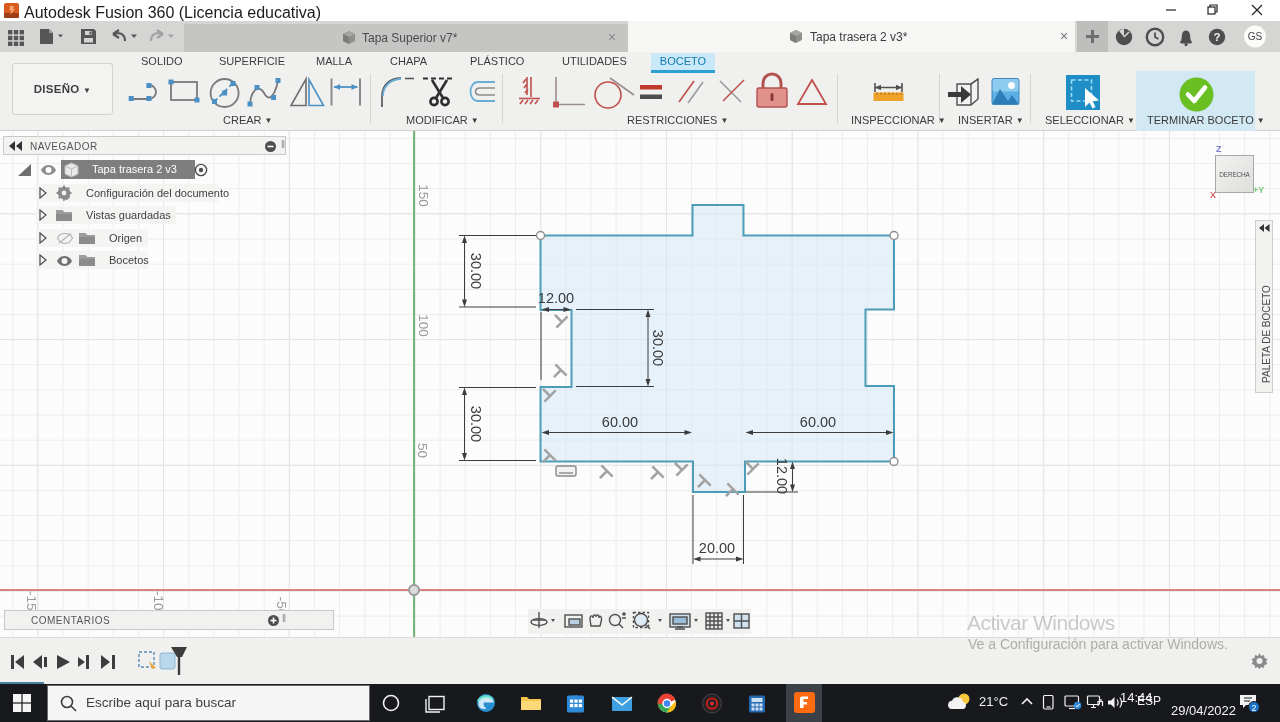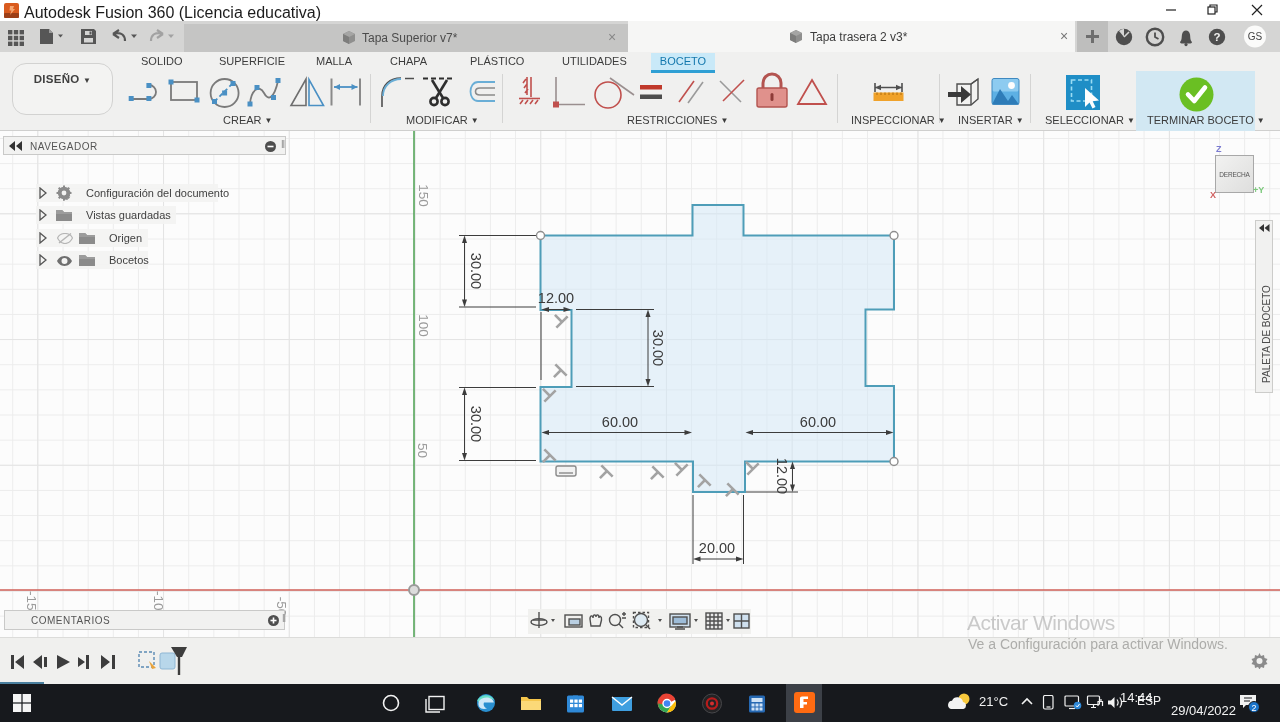--- a/index.html
+++ b/index.html
@@ -13,21 +13,21 @@
 
   
   #appbar { left:0; top:21px; width:1280px; height:31px; background:#d5d5d4; }
   .tab-inactive { left:184px; top:24px; width:536px; height:28px; background:#c5c5c4;padding-left:42px; }
   .tab-active { left:628px; top:21px; width:447px; height:31px; background:#f6f6f5; }
   .plustile { left:1077px; top:21px; width:31px; height:31px; background:#bebebd; }
   .tabtext { font-size:12px; color:#4b4b4b; }
 
   
   #ribbon { left:0; top:52px; width:1280px; height:79px; background:#f0f0ef; border-bottom:1px solid #cfcfce; }
-  #diseno { left:12px; top:63px; width:101px; height:52px; background:#f3f3f2; border:1px solid #d2d2d1; border-radius:14px; text-align:center; line-height:30px; font-size:11.5px; font-weight:bold; color:#3f3f3f; letter-spacing:.3px;}
+  #diseno { left:12px; top:63px; width:101px; height:52px; background:#f3f3f2; border:1px solid #d2d2d1; border-radius:3px; text-align:center; line-height:50px; font-size:11.5px; font-weight:bold; color:#3f3f3f; letter-spacing:.3px;}
   .menulabel { top:55px; font-size:11px; color:#3c3c3c; white-space:nowrap; }
   #boceto-pill { left:651px; top:53px; width:64px; height:17px; background:#c9e9f8; text-align:center; font-size:11px; color:#1478ad; line-height:17px; }
   #boceto-line { left:651px; top:70px; width:64px; height:3px; background:#2f9fd4; }
   .grouplabel { top:114px; font-size:11px; color:#3c3c3c; white-space:nowrap; }
   .grouplabel .car { font-size:8px; vertical-align:1px; }
   #terminar-panel { left:1136px; top:71px; width:119px; height:60px; background:#d2e8f3; }
   .rdiv { top:74px; width:1px; height:49px; background:#d4d4d3; }
 
   
   #canvas { left:0; top:131px; width:1280px; height:553px;
@@ -42,21 +42,21 @@
   }
   #greenaxis { left:413px; top:0px; width:2px; height:506px; background:rgba(85,165,90,0.8); }
   #redaxis { left:0; top:458px; width:1280px; height:2px; background:rgba(210,105,98,0.8); }
   #origin { left:408px; top:453px; width:12px; height:12px; border-radius:50%; background:#dcdcdc; border:2px solid #9a9a9a; }
   .axislabel { font-size:13.5px; color:#9b9b9b; transform:rotate(90deg); transform-origin:center; white-space:nowrap; }
 
   
   #navhead { left:3px; top:5px; width:283px; height:19px; background:#f2f2f1; border:1px solid #c9c9c8; font-size:10px; color:#555; }
   .navrow { height:18px; font-size:11px; color:#3f3f3f; white-space:nowrap; }
   
-  #comhead { left:4px; top:479px; width:281px; height:20px; background:#f1f1f0; border:1px solid #c9c9c8; font-size:10px; color:#555; }
+  #comhead { left:4px; top:479px; width:330px; height:20px; background:#f1f1f0; border:1px solid #c9c9c8; font-size:10px; color:#555; }
 
   
   #timeline { left:0; top:506px; width:1280px; height:47px; background:#f0f0ee; border-top:1px solid #dcdcda; }
 
   
   #wm1 { left:967px; top:480px; font-size:21px; letter-spacing:-0.5px; color:rgba(160,160,160,0.55); white-space:nowrap; }
   #wm2 { left:968px; top:505px; font-size:14px; color:rgba(150,150,147,0.75); white-space:nowrap; }
 
   
   #vcube { left:25px; top:24px; width:39px; height:38px; background:linear-gradient(135deg,#f2f2f1,#dededd); border:1px solid #a8a8a8; text-align:center; font-size:6.5px; color:#555; line-height:38px; letter-spacing:-0.2px; }
@@ -376,20 +376,39 @@
   <div class="abs" id="navhead">
     <svg class="abs" style="left:5px;top:4px" width="14" height="10" viewBox="0 0 14 10">
         <path d="M6,0 L6,10 L0,5 Z M13,0 L13,10 L7,5 Z" fill="#333"></path>
       </svg>
     <span class="abs" style="left:26px;top:4px;letter-spacing:.5px">NAVEGADOR</span>
     <svg class="abs" style="left:261px;top:4px" width="11" height="11" viewBox="0 0 11 11">
         <circle cx="5.5" cy="5.5" r="5.5" fill="#4e4e4e"></circle>
         <rect x="2.5" y="4.7" width="6" height="1.6" fill="#fff"></rect>
       </svg>
     <span class="abs" style="left:277px;top:2px;color:#888">‖</span>
+  </div>
+  <div class="abs navrow" style="left:14px;top:30px;width:260px">
+    <svg class="abs" style="left:4px;top:3px" width="13" height="12" viewBox="0 0 13 12">
+        <path d="M0,12 L13,12 L13,0 Z" fill="#6f6f6f"></path>
+      </svg>
+    <svg class="abs" style="left:27px;top:4px" width="15" height="10" viewBox="0 0 15 10">
+        <path d="M7.5,0 C11.5,0 14,3 15,5 C14,7 11.5,10 7.5,10 C3.5,10 1,7 0,5 C1,3 3.5,0 7.5,0 Z M7.5,8 A3,3 0 1 0 7.5,2 A3,3 0 0 0 7.5,8 Z" fill="#8b8b8b" fill-rule="evenodd"></path>
+      </svg>
+    <div class="abs" style="left:47px;top:-1px;width:134px;height:19px;background:#7e7e7e"></div>
+    <svg class="abs" style="left:50px;top:1px" width="15" height="16" viewBox="0 0 15 16">
+        <path d="M1,4 L7.5,1 L14,4 L14,12 L7.5,15 L1,12 Z" fill="#e9e9e9" stroke="#bdbdbd"></path>
+        <path d="M1,4 L7.5,7 L14,4" fill="none" stroke="#bdbdbd"></path>
+        <path d="M7.5,7 L7.5,15" fill="none" stroke="#bdbdbd"></path>
+      </svg>
+    <span class="abs" style="left:78px;top:2px;color:#fff">Tapa trasera 2 v3</span>
+    <svg class="abs" style="left:180px;top:2px" width="14" height="14" viewBox="0 0 14 14">
+        <circle cx="7" cy="7" r="5.6" fill="none" stroke="#4e4e4e" stroke-width="1.4"></circle>
+        <circle cx="7" cy="7" r="2.2" fill="#4e4e4e"></circle>
+      </svg>
   </div>
   <div class="abs navrow" style="left:36px;top:53px;width:182px;background:rgba(243,243,242,0.92)">
     <svg class="abs" style="left:3px;top:3px" width="8" height="12" viewBox="0 0 8 12">
         <path d="M1,1 L7,6 L1,11 Z" fill="none" stroke="#555" stroke-width="1.3"></path>
       </svg>
     <svg class="abs" style="left:20px;top:1px" width="16" height="16" viewBox="0 0 16 16">
         <path d="M8,1 L9.5,3.5 L12.5,3 L13,6 L15.5,7 L14,9.5 L15.5,12 L13,13 L12.5,16 L9.5,15.5 L8,18 Z" fill="#8b8b8b" transform="scale(.93)"></path>
         <circle cx="8" cy="8" r="6.2" fill="#8b8b8b"></circle>
         <circle cx="8" cy="8" r="2.4" fill="#f3f3f2"></circle>
         <g stroke="#8b8b8b" stroke-width="2">
@@ -521,20 +540,27 @@
   </svg>
 </div>
 
 <div class="abs" id="taskbar">
   <svg class="abs" style="left:13px;top:10px" width="18" height="18" viewBox="0 0 18 18">
     <rect x="0" y="0" width="8.4" height="8.4" fill="#f5f5f5"></rect>
       <rect x="9.6" y="0" width="8.4" height="8.4" fill="#f5f5f5"></rect>
     <rect x="0" y="9.6" width="8.4" height="8.4" fill="#f5f5f5"></rect>
       <rect x="9.6" y="9.6" width="8.4" height="8.4" fill="#f5f5f5"></rect>
   </svg>
+  <div class="abs" id="search">
+    <svg class="abs" style="left:12px;top:9px" width="17" height="17" viewBox="0 0 17 17">
+      <circle cx="7" cy="7" r="5.5" fill="none" stroke="#3f3f3f" stroke-width="1.6"></circle>
+      <path d="M11,11 L16,16" stroke="#3f3f3f" stroke-width="1.6"></path>
+    </svg>
+    <div class="abs" style="left:38px;top:9px;font-size:13.5px;color:#3f3f3f;white-space:nowrap">Escribe aquí para buscar</div>
+  </div>
 
   <svg class="abs" style="left:383px;top:694px;margin-top:-684px" width="0" height="0"></svg>
 
   <svg class="abs" style="left:380px;top:9px" width="440" height="22" viewBox="0 0 440 22">
     <circle cx="11" cy="10" r="7.5" fill="none" stroke="#f2f2f2" stroke-width="1.6"></circle>
     <g stroke="#f2f2f2" stroke-width="1.4" fill="none">
       <rect x="49" y="3.5" width="15" height="13"></rect>
       <path d="M46,6 L46,19 L60,19"></path>
     </g>
     <g>

